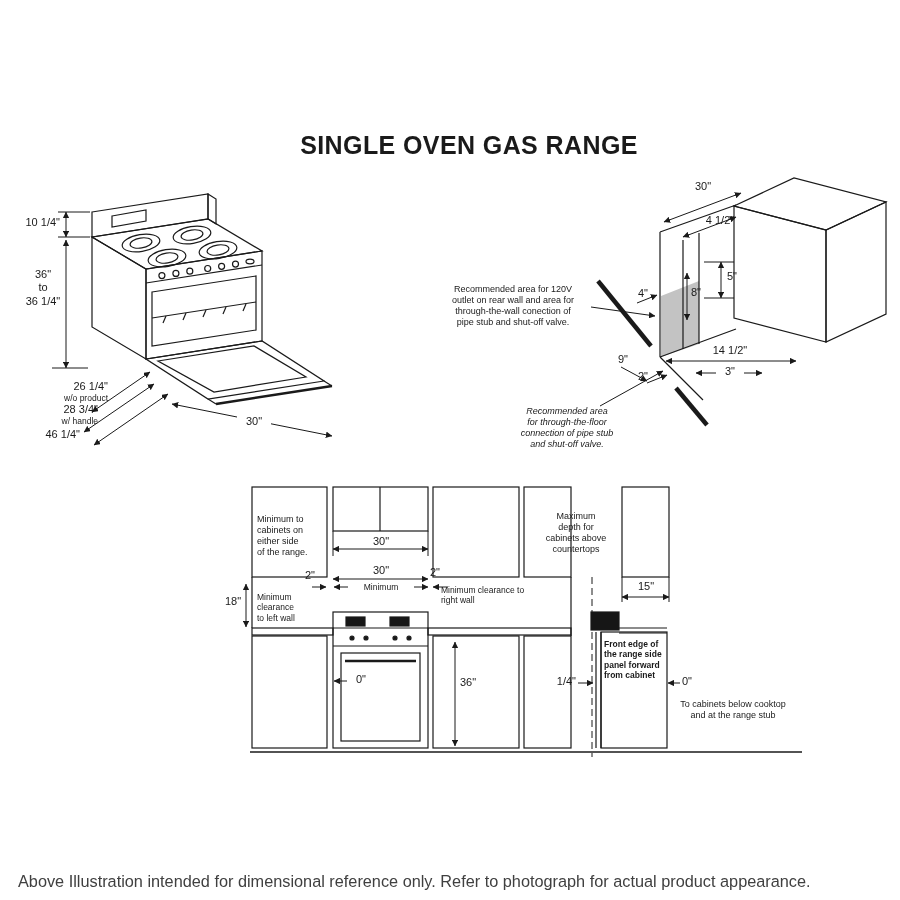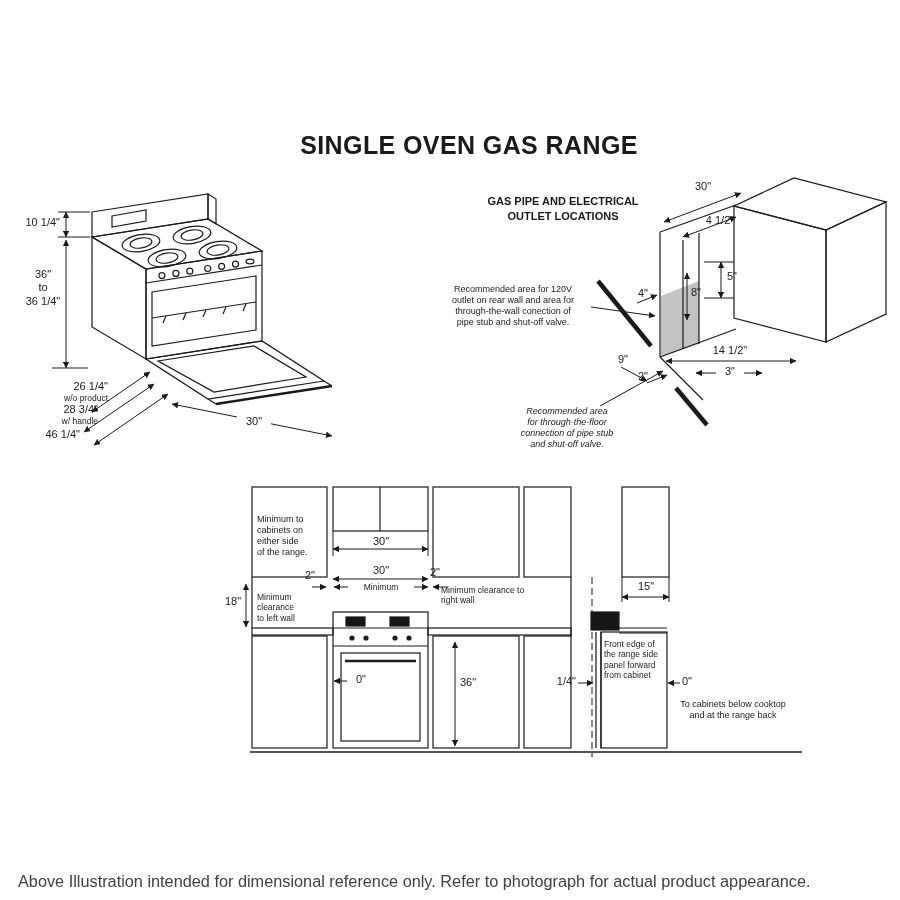--- a/index.html
+++ b/index.html
@@ -178,22 +178,20 @@
 <div class="lbl dim c" style="left:24px;top:268px;width:38px;">36"
 to
 36 1/4"</div>
 <div class="lbl dim r" style="left:58px;top:380px;width:50px;">26 1/4"</div>
 <div class="lbl xs r" style="left:58px;top:393px;width:50px;">w/o product</div>
 <div class="lbl dim r" style="left:46px;top:403px;width:52px;">28 3/4"</div>
 <div class="lbl xs r" style="left:46px;top:416px;width:52px;">w/ handle</div>
 <div class="lbl dim r" style="left:28px;top:428px;width:52px;">46 1/4"</div>
 <div class="lbl dim c bg" style="left:237px;top:415px;width:32px;">30"</div>
 
-<div class="lbl heading" style="left:468px;top:194px;width:190px;">GAS PIPE AND ELECTRICAL
-OUTLET LOCATIONS</div>
 <div class="lbl dim c" style="left:686px;top:180px;width:34px;">30"</div>
 <div class="lbl dim c" style="left:696px;top:214px;width:48px;">4 1/2"</div>
 <div class="lbl dim" style="left:727px;top:270px;width:24px;">5"</div>
 <div class="lbl dim r" style="left:626px;top:287px;width:22px;">4"</div>
 <div class="lbl dim" style="left:691px;top:286px;width:22px;">8"</div>
 <div class="lbl dim r" style="left:606px;top:353px;width:22px;">9"</div>
 <div class="lbl dim r" style="left:626px;top:370px;width:22px;">2"</div>
 <div class="lbl dim c" style="left:702px;top:344px;width:56px;">14 1/2"</div>
 <div class="lbl dim c bg" style="left:716px;top:365px;width:26px;">3"</div>
 <div class="lbl sm r" style="left:438px;top:284px;width:150px;text-align:center;">Recommended area for 120V
@@ -215,25 +213,29 @@
 <div class="lbl xs c" style="left:354px;top:582px;width:54px;">Minimum</div>
 <div class="lbl dim c" style="left:422px;top:566px;width:26px;">2"</div>
 <div class="lbl xs" style="left:441px;top:585px;width:92px;">Minimum clearance to
 right wall</div>
 <div class="lbl dim c" style="left:221px;top:595px;width:24px;">18"</div>
 <div class="lbl xs" style="left:257px;top:592px;width:58px;">Minimum
 clearance
 to left wall</div>
 <div class="lbl dim c" style="left:348px;top:673px;width:26px;">0"</div>
 <div class="lbl dim" style="left:460px;top:676px;width:30px;">36"</div>
+<div class="lbl sm c" style="left:534px;top:511px;width:84px;">Maximum
+depth for
+cabinets above
+countertops</div>
 <div class="lbl dim c" style="left:631px;top:580px;width:30px;">15"</div>
-<div class="lbl xs" style="left:604px;top:639px;width:62px;">Front edge of
+<div class="lbl xs" style="left:604px;top:639px;width:62px;font-weight:bold;">Front edge of
 the range side
 panel forward
 from cabinet</div>
 <div class="lbl dim r" style="left:540px;top:675px;width:36px;">1/4"</div>
 <div class="lbl dim" style="left:682px;top:675px;width:24px;">0"</div>
 <div class="lbl sm c" style="left:666px;top:699px;width:134px;">To cabinets below cooktop
-and at the range back</div>
+and at the range stub</div>
 
 <div class="lbl footer" style="left:18px;top:872px;width:872px;">Above Illustration intended for dimensional reference only. Refer to photograph for actual product appearance.</div>
 
 </div>
 
 </body></html>

